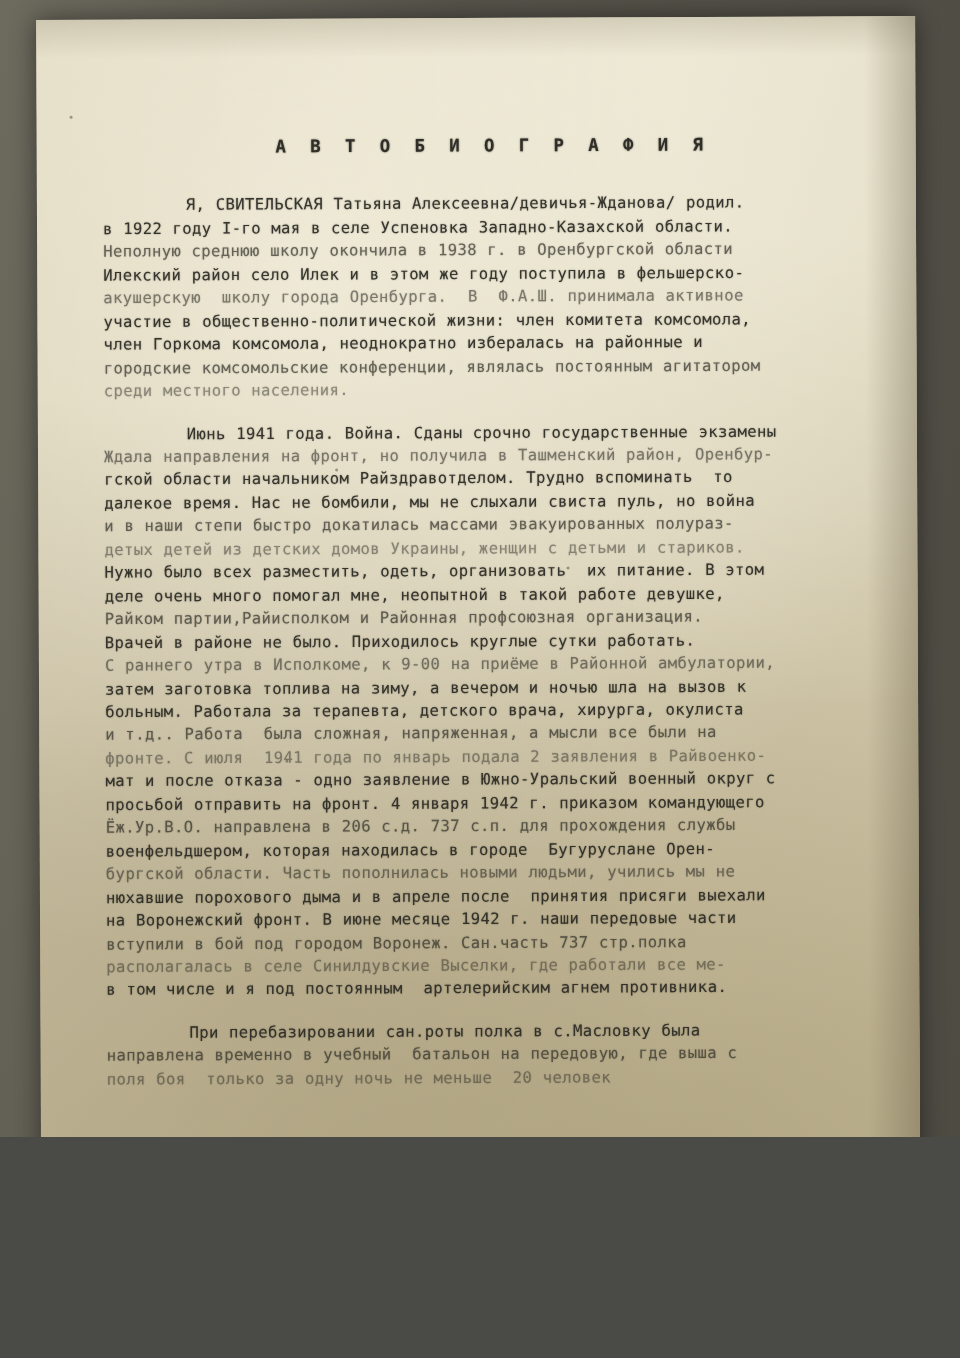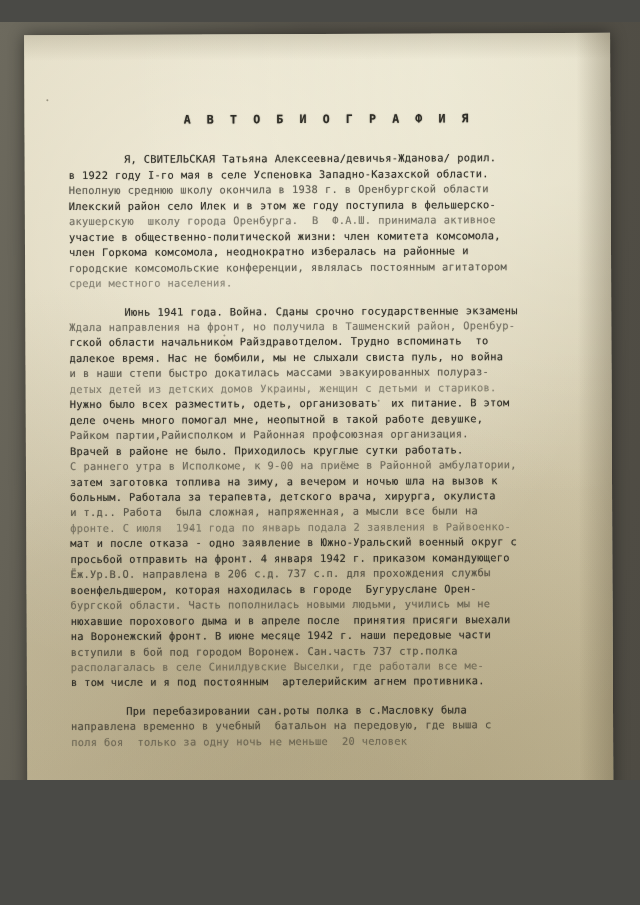--- a/index.html
+++ b/index.html
@@ -7,21 +7,20 @@
     padding: 0;
     background: #4a4a46;
   }
   #page {
     position: relative;
     width: 640px;
     height: 758px;
     overflow: hidden;
     background: #cdc6b0;
     font-family: "DejaVu Sans Mono", "Liberation Mono", monospace;
-    margin-top: 22px;
   }
 
   
   .scan-backdrop {
     position: absolute;
     inset: 0;
     background:
       linear-gradient(100deg, #6d6a5e 0%, #56534a 40%, #4e4b43 100%);
   }
 

